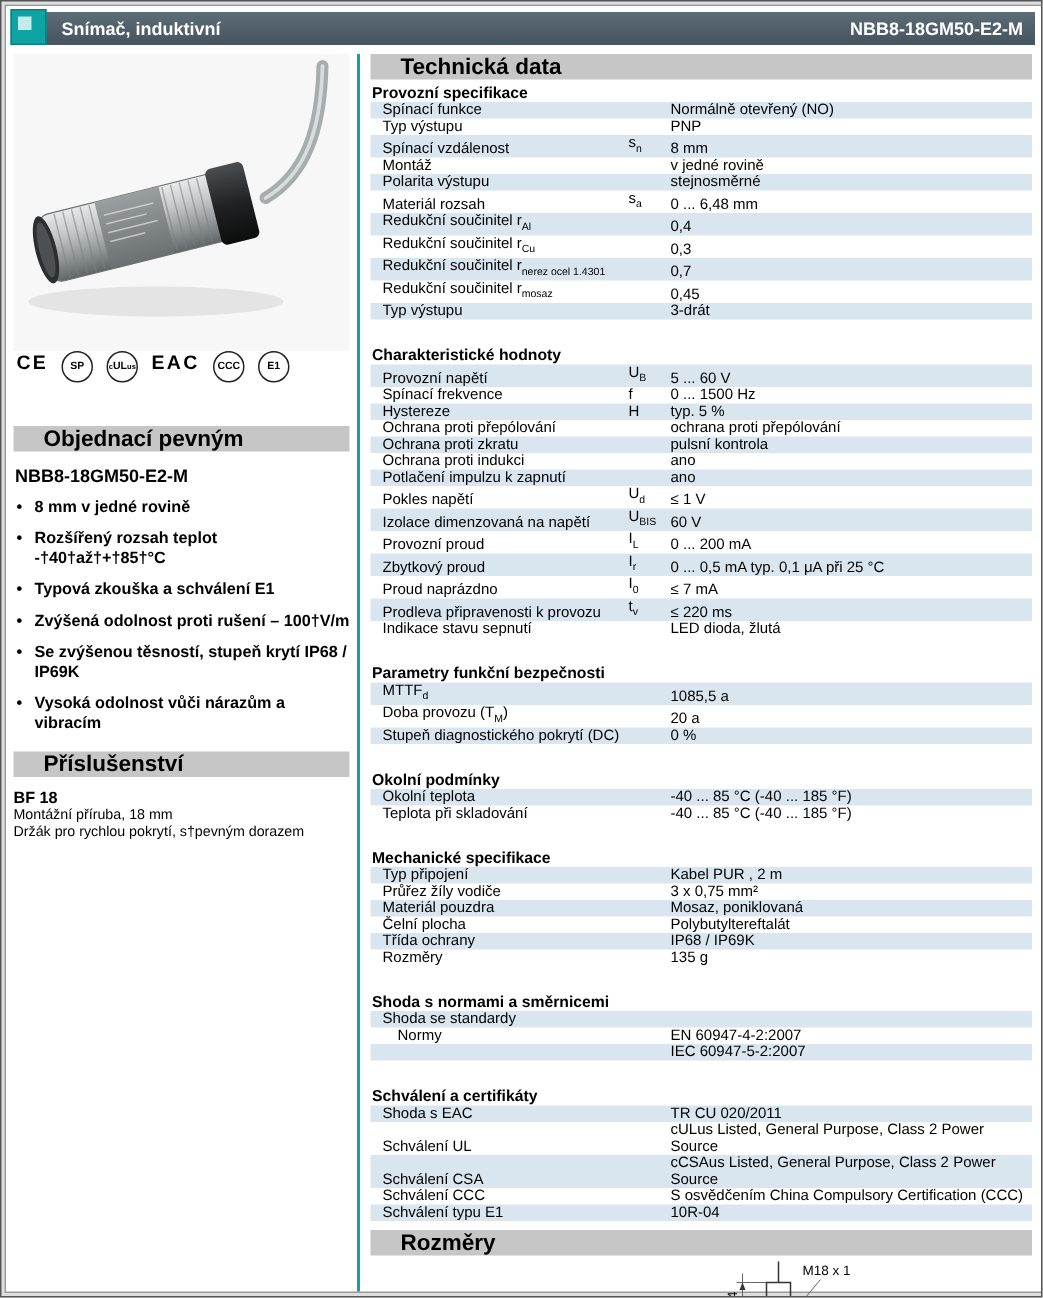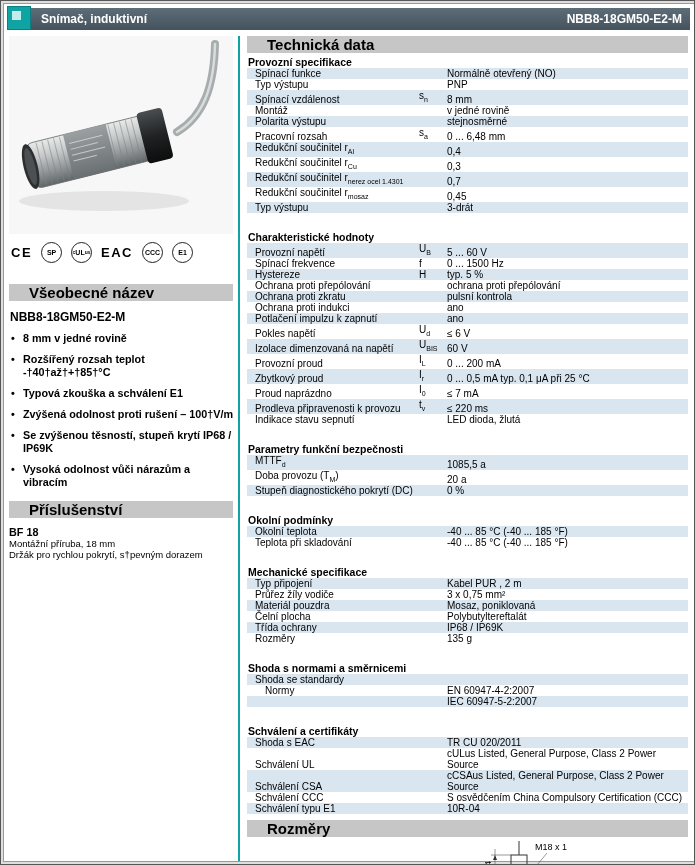--- a/index.html
+++ b/index.html
@@ -15,21 +15,21 @@
   .tb-right{position:absolute;right:8px;top:4px;font-size:12px;font-weight:bold}
 
   .content{display:flex;height:831px;padding:6px 5px 0 5px}
   .leftcol{width:224px;flex:none}
   .rightcol{flex:1;margin-left:5px;border-left:2px solid #0fa3a3;padding-left:7px;padding-right:2px}
 
   .bar{background:#c6c6c6;font-weight:bold;font-size:15px;padding:2px 20px;line-height:13px}
 
   
   .photo{height:198px;background:#f7f7f7;position:relative;overflow:hidden}
-  .certs{display:flex;align-items:center;gap:9px;height:36px;padding:0 2px;margin-bottom:14px}
+  .certs{display:flex;gap:9px;height:36px;padding:0 2px;margin-bottom:14px}
   .cert-circle{width:21px;height:21px;border:1.5px solid #222;border-radius:50%;display:inline-flex;align-items:center;justify-content:center;font-size:7px;font-weight:bold;flex:none}
   .cert-circle sub{font-size:5px}
   .cert-text{font-size:13px;font-weight:bold;letter-spacing:1.5px;flex:none}
   .order-code{font-size:12px;font-weight:bold;margin:9px 0 8px 1px}
   .feature-list{list-style:none;margin:0 0 12px 1px}
   .feature-list li{position:relative;font-size:10.8px;font-weight:bold;line-height:13px;padding-left:13px;margin-bottom:8px}
   .feature-list li::before{content:"•";position:absolute;left:1px;top:0}
   .acc-name{font-size:10.8px;font-weight:bold;margin-top:8px}
   .acc-desc{font-size:9.5px;line-height:11px}
 
@@ -130,21 +130,21 @@
           </span>
           <span class="cert-text"><span>EAC</span></span>
           <span class="cert-circle">
             <span>CCC</span>
           </span>
           <span class="cert-circle">
             <span>E1</span>
           </span>
         </div>
 
-      <div class="bar">Všeobecné název</div>
+      <div class="bar">Objednací pevným</div>
       <div class="order-code">NBB8-18GM50-E2-M</div>
       <ul class="feature-list">
           <li>8 mm v jedné rovině</li>
           <li>Rozšířený rozsah teplot -†40†až†+†85†°C</li>
           <li>Typová zkouška a schválení E1</li>
           <li>Zvýšená odolnost proti rušení – 100†V/m</li>
           <li>Se zvýšenou těsností, stupeň krytí IP68 / IP69K</li>
           <li>Vysoká odolnost vůči nárazům a vibracím</li>
         </ul>
 
@@ -181,21 +181,21 @@
             <div class="c-label">Montáž</div>
             <div class="c-sym"></div>
             <div class="c-val">v jedné rovině</div>
           </div>
           <div class="spec-row shade">
             <div class="c-label">Polarita výstupu</div>
             <div class="c-sym"></div>
             <div class="c-val">stejnosměrné</div>
           </div>
           <div class="spec-row">
-            <div class="c-label">Pracovní rozsah</div>
+            <div class="c-label">Materiál rozsah</div>
             <div class="c-sym">s<sub>a</sub></div>
             <div class="c-val">0 ... 6,48 mm</div>
           </div>
           <div class="spec-row shade">
             <div class="c-label">Redukční součinitel r<sub>Al</sub></div>
             <div class="c-sym"></div>
             <div class="c-val">0,4</div>
           </div>
           <div class="spec-row">
             <div class="c-label">Redukční součinitel r<sub>Cu</sub></div>
@@ -249,21 +249,21 @@
             <div class="c-val">ano</div>
           </div>
           <div class="spec-row shade">
             <div class="c-label">Potlačení impulzu k zapnutí</div>
             <div class="c-sym"></div>
             <div class="c-val">ano</div>
           </div>
           <div class="spec-row">
             <div class="c-label">Pokles napětí</div>
             <div class="c-sym">U<sub>d</sub></div>
-            <div class="c-val">≤ 6 V</div>
+            <div class="c-val">≤ 1 V</div>
           </div>
           <div class="spec-row shade">
             <div class="c-label">Izolace dimenzovaná na napětí</div>
             <div class="c-sym">U<sub>BIS</sub></div>
             <div class="c-val">60 V</div>
           </div>
           <div class="spec-row">
             <div class="c-label">Provozní proud</div>
             <div class="c-sym">I<sub>L</sub></div>
             <div class="c-val">0 ... 200 mA</div>

